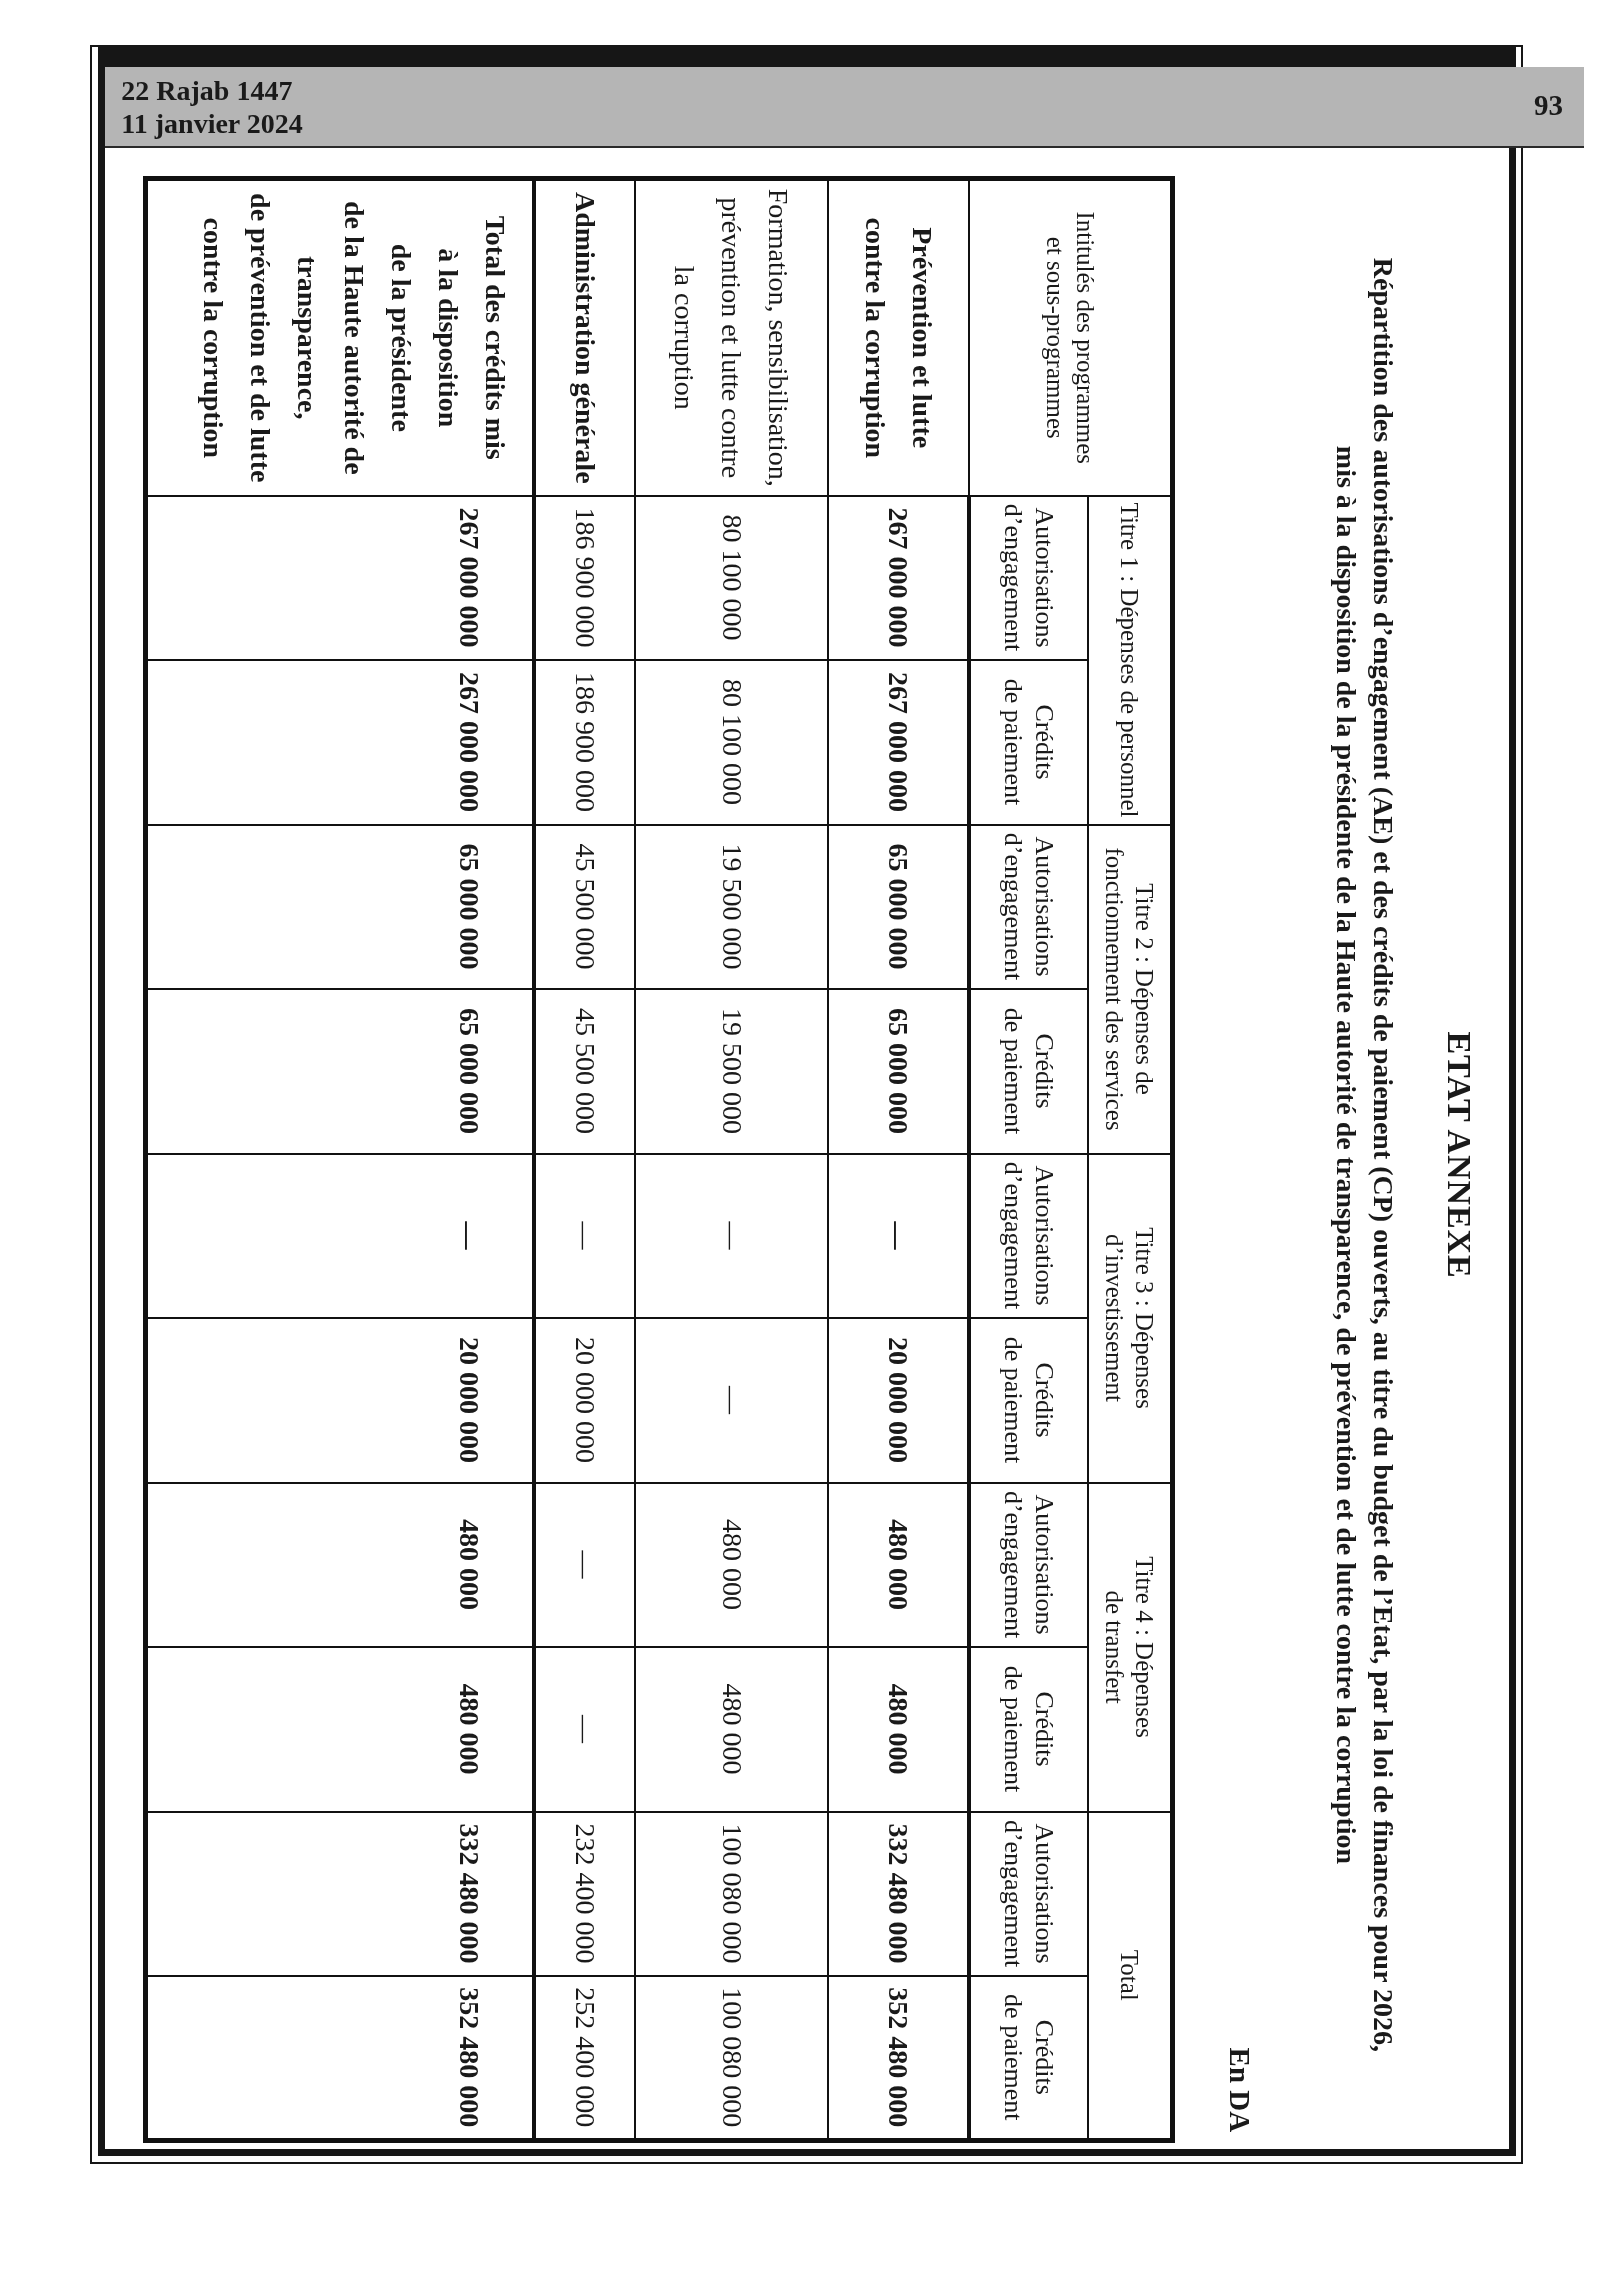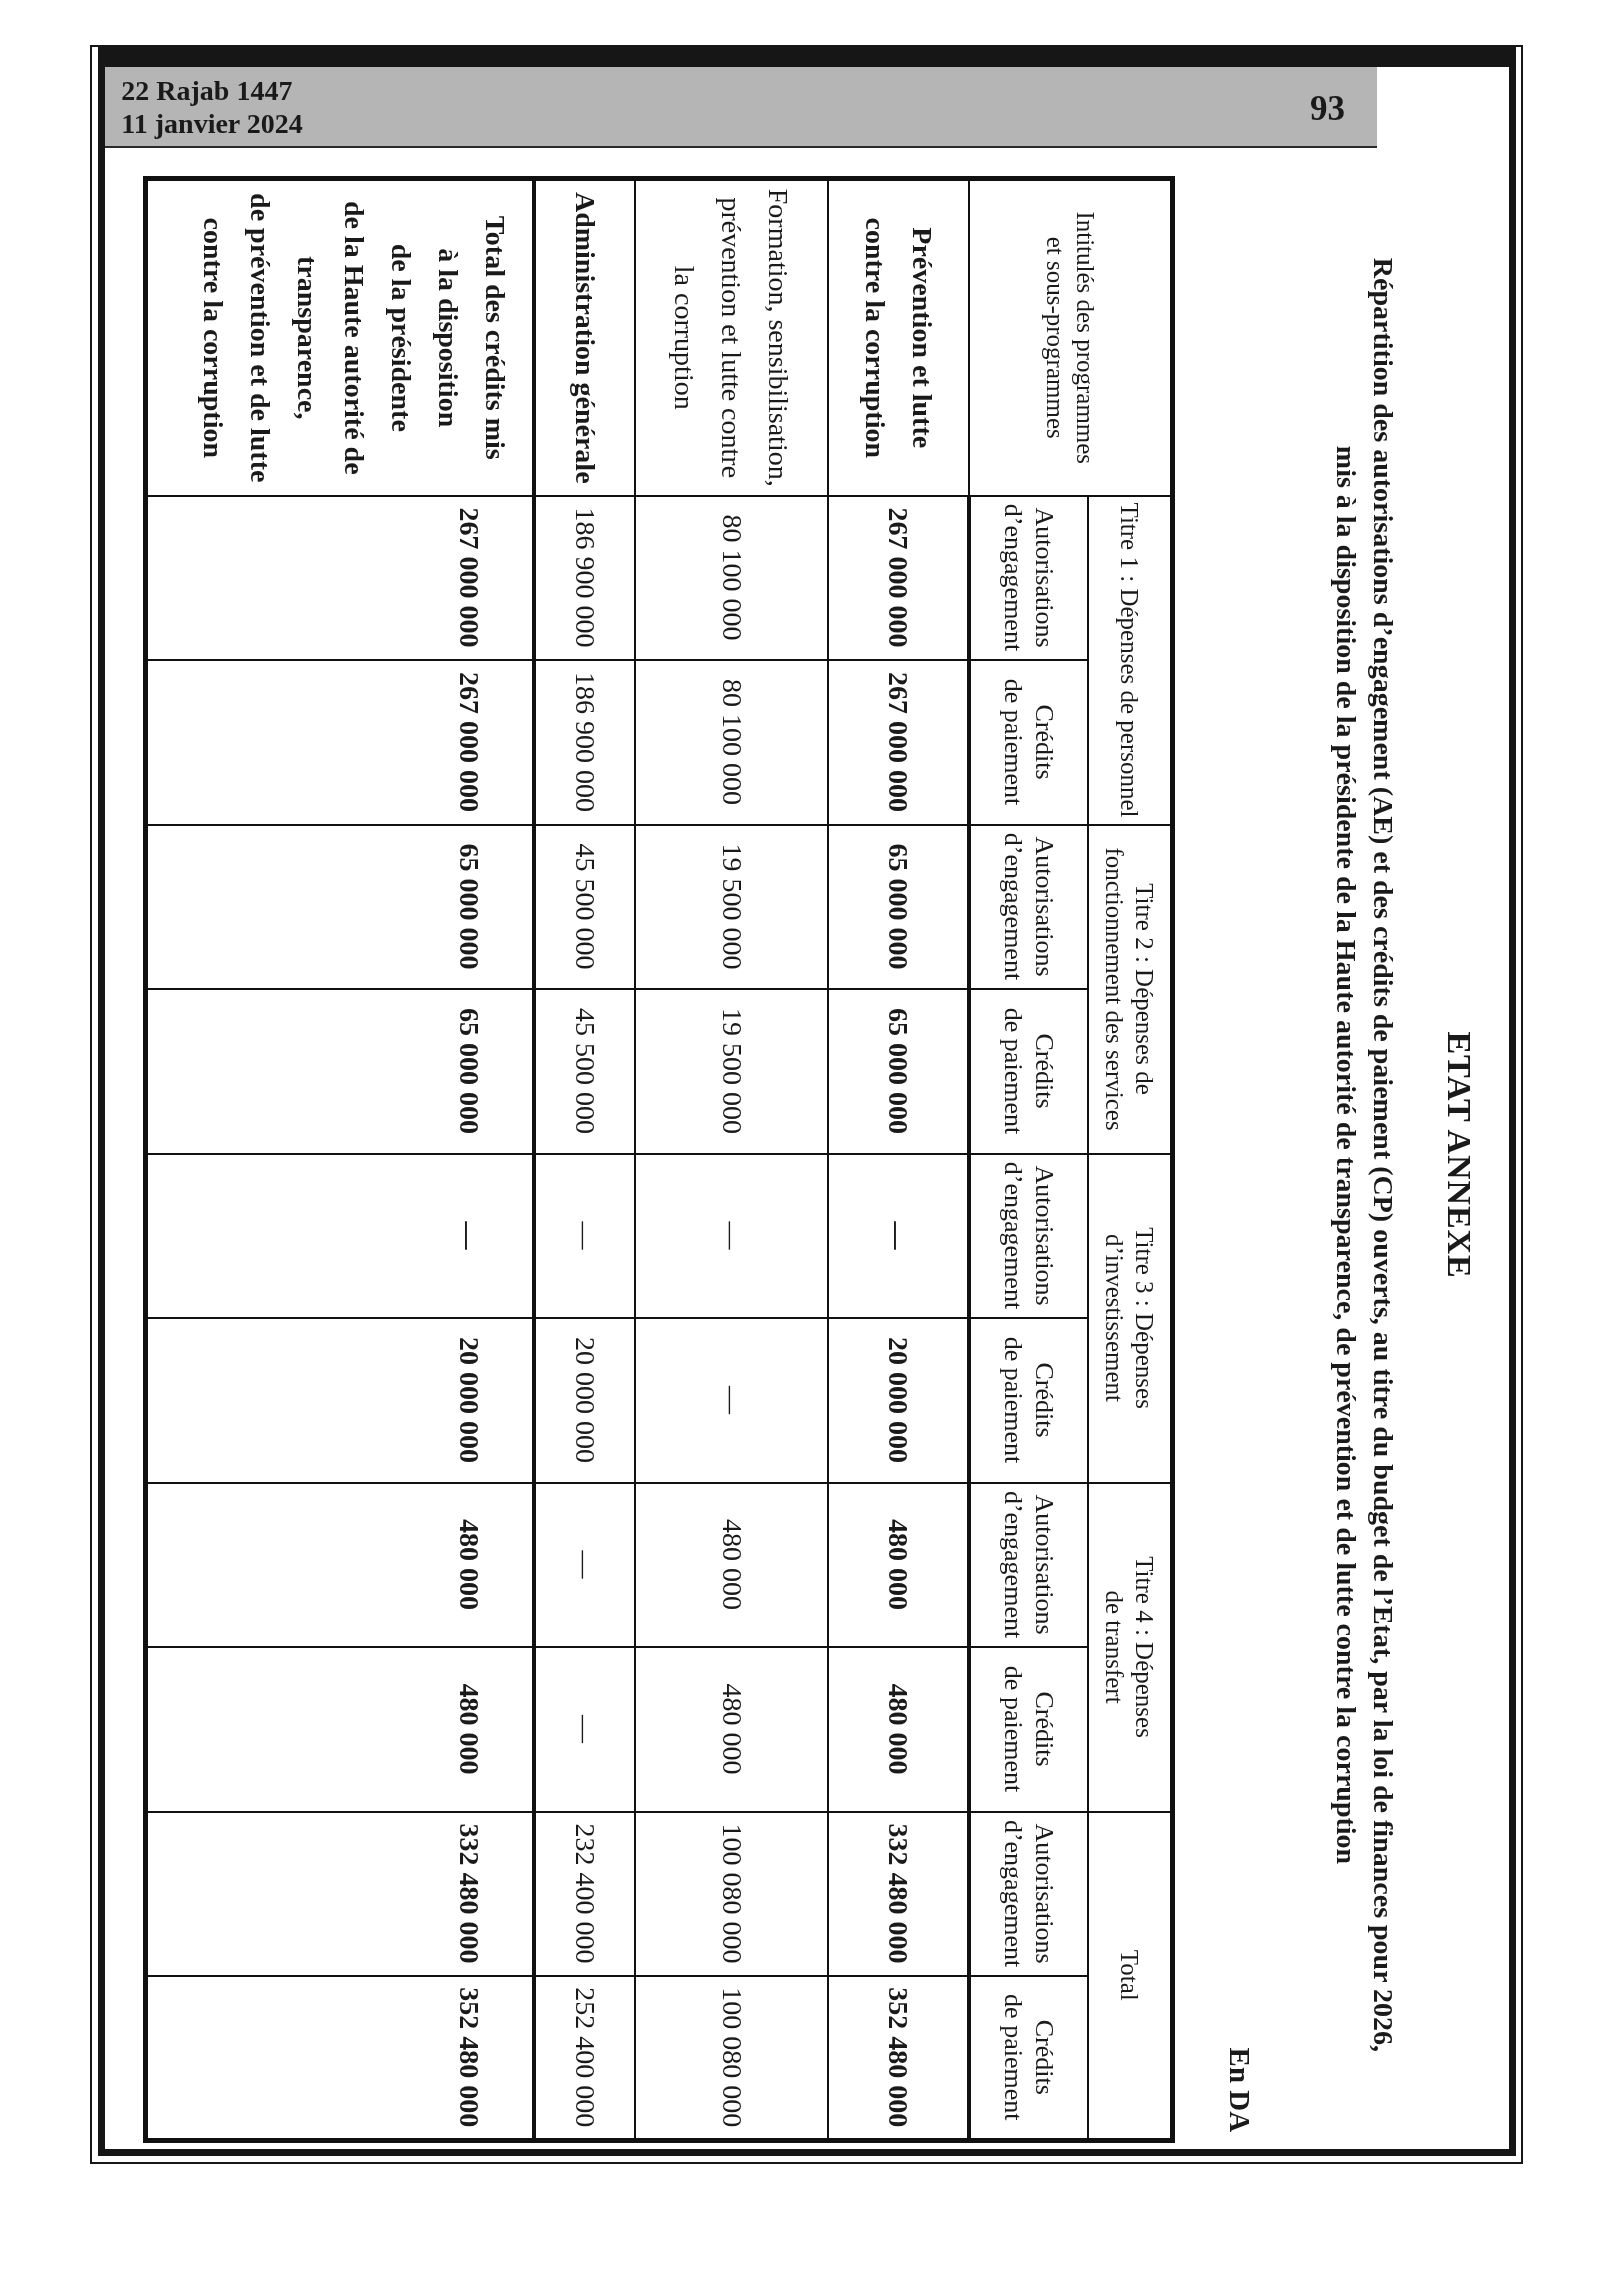--- a/index.html
+++ b/index.html
@@ -19,38 +19,38 @@
   }
   .page-frame-inner {
     position: absolute; left: 98px; top: 45px;
     width: 1418px; height: 2111px;
     border: 7.2px solid #161616;
     border-top-width: 22px;
   }
   
   .masthead {
     position: absolute; left: 105px; top: 67px;
-    width: 1272px; height: 81px;
+    width: 1479px; height: 81px;
     background: #b5b5b5;
     border-bottom: 2.7px solid #2a2a2a;
     padding-left: 24px;
   }
   .masthead .dates {
     position: absolute; left: 16.3px; top: 7.2px;
     font-weight: bold; font-size: 28px; line-height: 33px;
     white-space: pre-line;
   }
   .masthead .jtitle {
     position: absolute; left: 0; right: 0; top: 22px;
     text-align: center;
     font-weight: bold; font-size: 33px; letter-spacing: 0.5px;
   }
   .masthead .pnum {
-    position: absolute; right: 32px; top: 22px;
-    font-weight: bold; font-size: 35px;
+    position: absolute; right: 21px; top: 22px;
+    font-weight: bold; font-size: 29px;
   }
   
   .rot-wrap {
     position: absolute; left: 149px; top: 176px;
     width: 1348px; height: 1958px;
   }
   .land {
     width: 1958px; height: 1348px;
     transform: translateX(1348px) rotate(90deg);
     transform-origin: 0 0;

